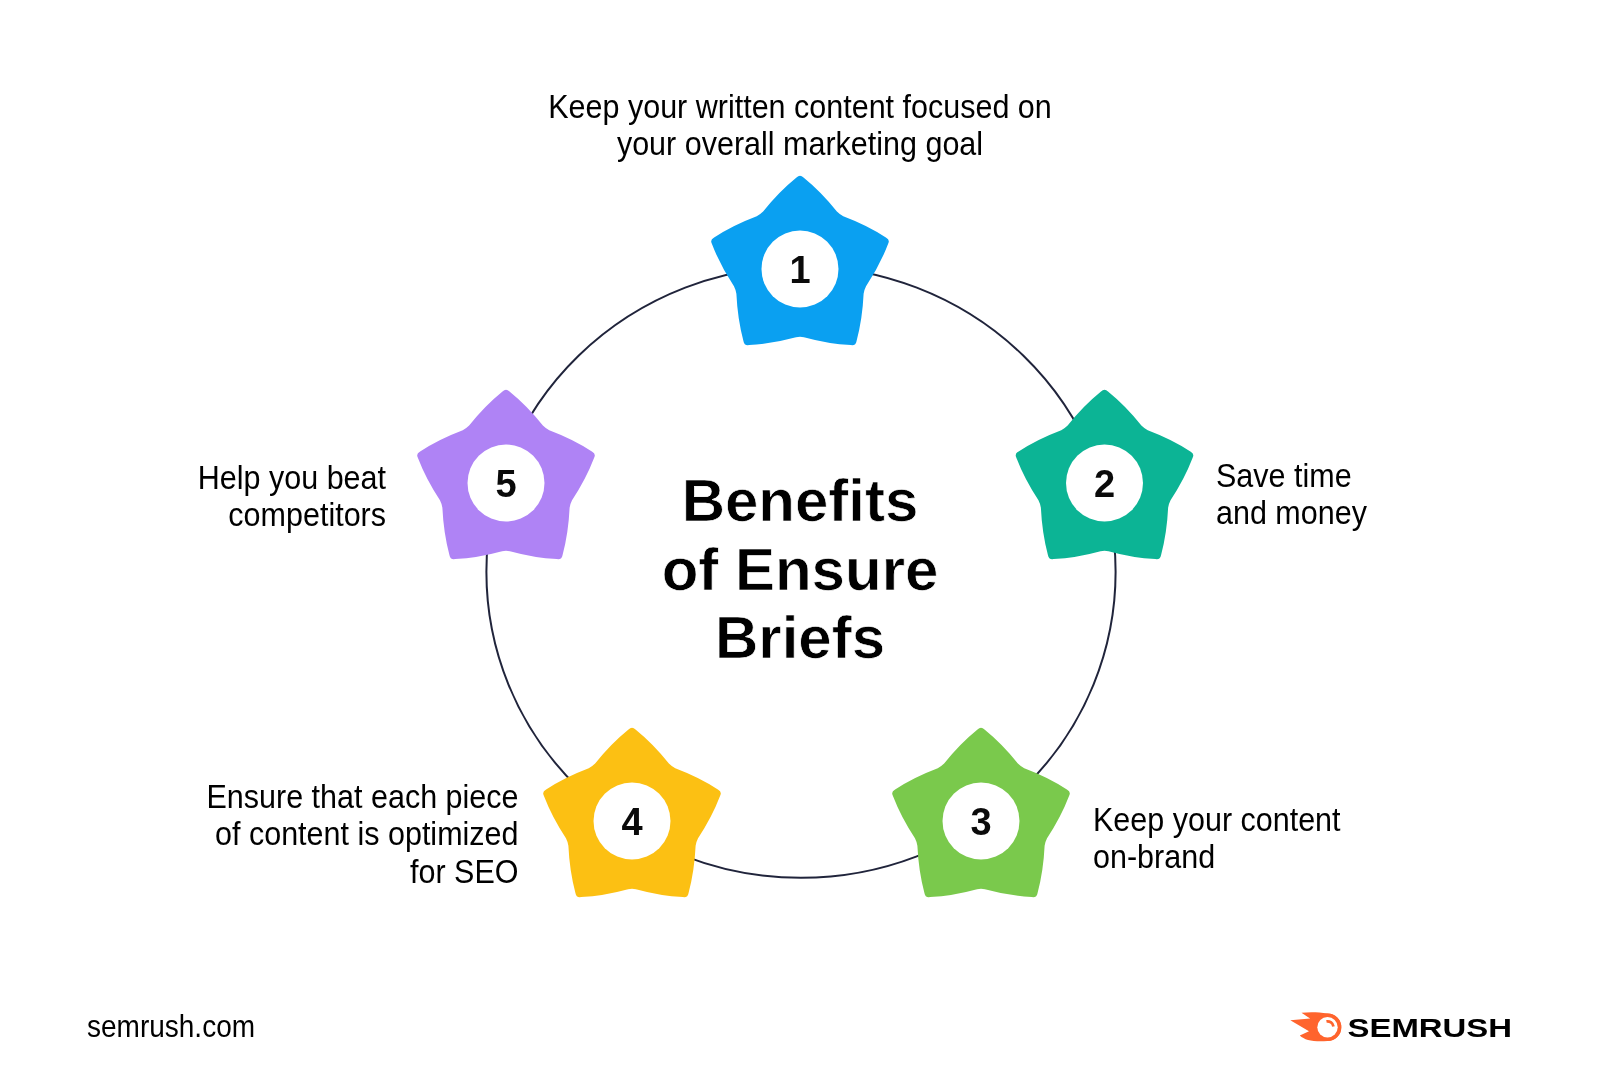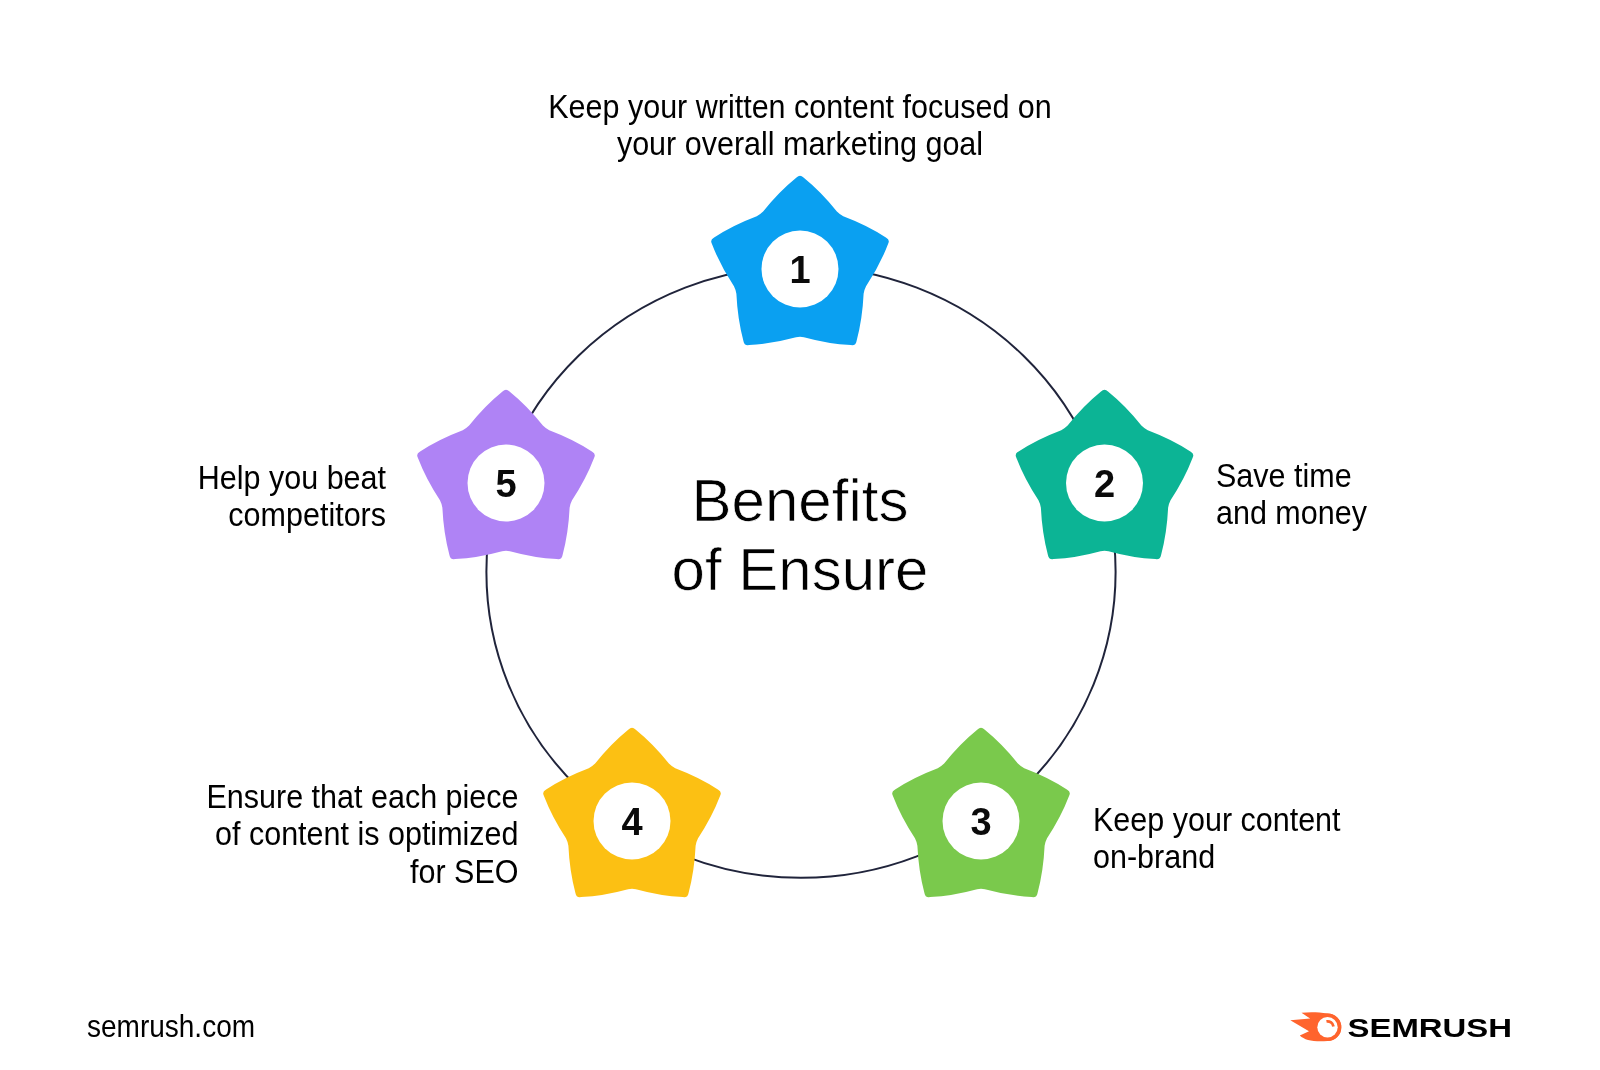--- a/index.html
+++ b/index.html
@@ -8,21 +8,21 @@
   .scene{position:absolute;left:0;top:0;}
   .label{position:absolute;font-size:30.5px;line-height:33.9px;color:#000000;white-space:nowrap;
          transform:scaleY(1.09);transform-origin:50% 0;}
   .label-top{left:800px;top:88.5px;transform:translateX(-50%) scaleY(1.09);text-align:center;}
   .label-star2{left:1216px;top:457.5px;text-align:left;transform-origin:0 0;}
   .label-star3{left:1093px;top:802px;text-align:left;transform-origin:0 0;}
   .label-star4{right:1081.5px;top:779px;text-align:right;transform-origin:100% 0;}
   .label-star5{right:1214px;top:459.5px;text-align:right;transform-origin:100% 0;}
   .label span{display:block;}
   .title{position:absolute;left:800px;top:467px;transform:translateX(-50%);
-         font-size:60px;line-height:68.5px;font-weight:normal;color:#000000;
+         font-size:60px;line-height:68.5px;font-weight:bold;color:#000000;
          text-align:center;white-space:nowrap;letter-spacing:0px;
          -webkit-text-stroke:0.7px #ffffff;}
   .title span{display:block;}
   .site{position:absolute;left:87px;top:1008.5px;font-size:28px;line-height:32.2px;color:#000000;
         transform:scaleY(1.12);transform-origin:0 0;}
   .logo{position:absolute;left:1285px;top:1005px;width:235px;height:45px;}
 </style>
 </head>
 <body>
 
@@ -75,20 +75,21 @@
     <span>for SEO</span>
   </div>
   <div class="label label-star5">
     <span>Help you beat</span>
     <span>competitors</span>
   </div>
 
   <div class="title">
     <span>Benefits</span>
     <span>of Ensure</span>
+    <span>Briefs</span>
   </div>
 
   <div class="site">semrush.com</div>
 
   <svg class="logo" viewBox="0 0 235 45">
     <g>
       <path d="M42.5,8.5 C33,7.0 24,7.0 16.5,7.8 L25.2,13.6 L5.3,15.2 L24.0,26.2 L14.8,30.4
                C20,35.2 28,37.0 42.5,36.1 A13.8,13.8 0 0 0 42.5,8.5 Z" fill="#FF642D"></path>
       <circle cx="42.5" cy="22.3" r="12" fill="none" stroke-width="3.6" stroke="#FF642D"></circle>
       <circle cx="42.5" cy="22.3" r="10.2" fill="#ffffff"></circle>

